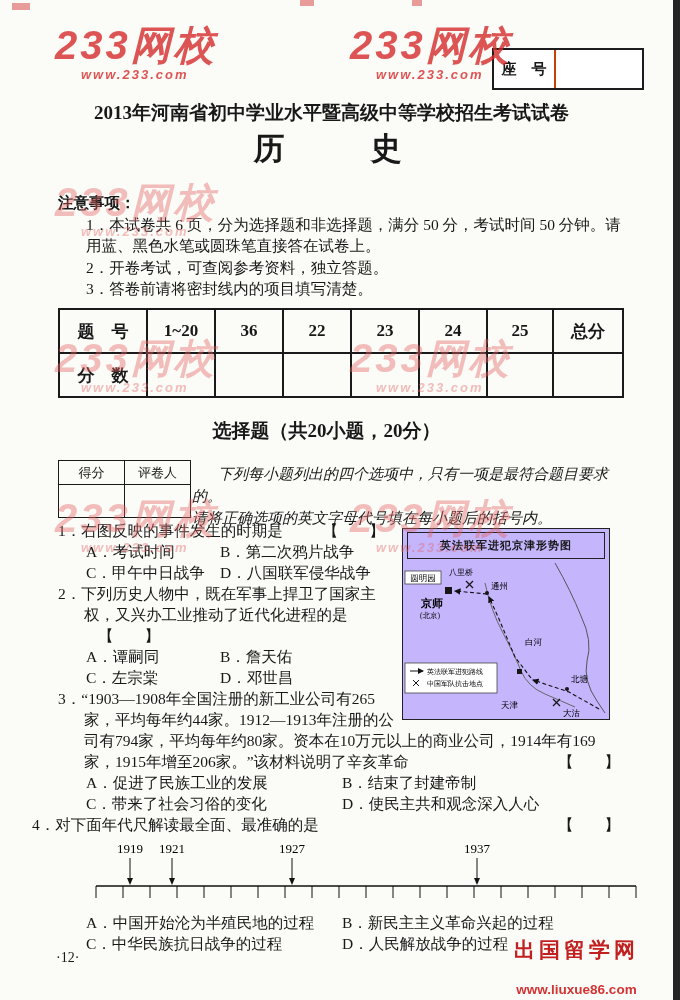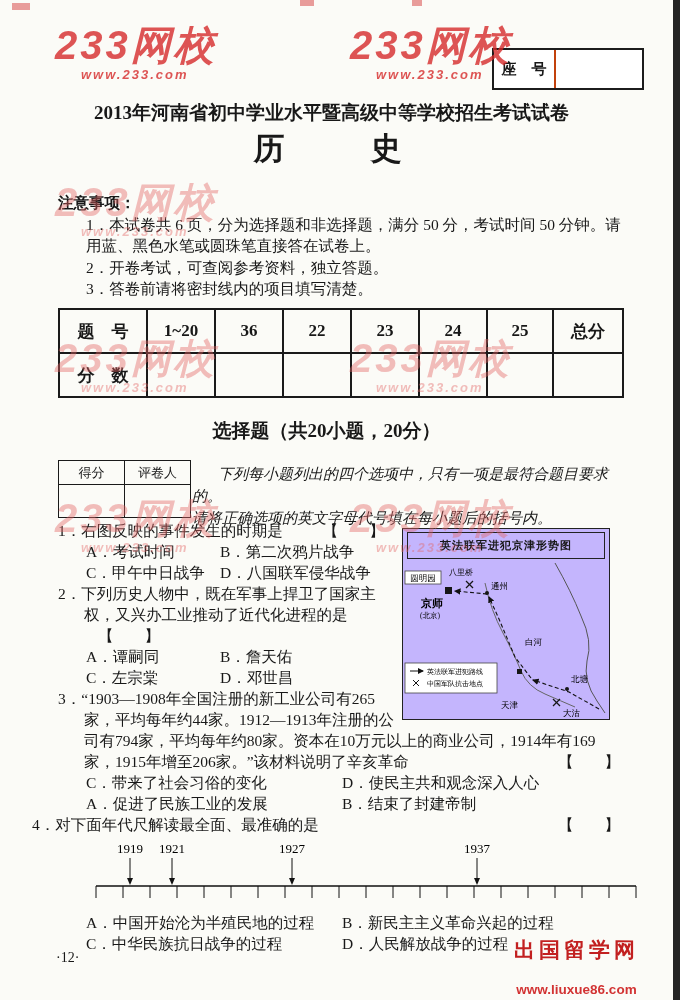--- a/index.html
+++ b/index.html
@@ -272,26 +272,26 @@
         <span>D．邓世昌</span>
       </div>
     </div>
 
     <div>
       <div class="q-stem">
         <span>3．“1903—1908年全国注册的新工业公司有265家，平均每年约44家。1912—1913年注册的公司有794家，平均每年约80家。资本在10万元以上的商业公司，1914年有169家，1915年增至206家。”该材料说明了辛亥革命</span>
         <span class="bracket br-abs">【　　】</span>
       </div>
       <div class="orow">
+        <span class="o1w">A．促进了民族工业的发展</span>
+        <span>B．结束了封建帝制</span>
+      </div>
+      <div class="orow">
         <span class="o1w">C．带来了社会习俗的变化</span>
         <span>D．使民主共和观念深入人心</span>
-      </div>
-      <div class="orow">
-        <span class="o1w">A．促进了民族工业的发展</span>
-        <span>B．结束了封建帝制</span>
       </div>
     </div>
 
     <div>
       <div class="q-stem q4-stem">
         <span>4．对下面年代尺解读最全面、最准确的是</span>
         <span class="bracket br-4">【　　】</span>
       </div>
       <div class="timeline-wrap">
         <svg width="548" height="64" viewBox="0 0 548 64">

